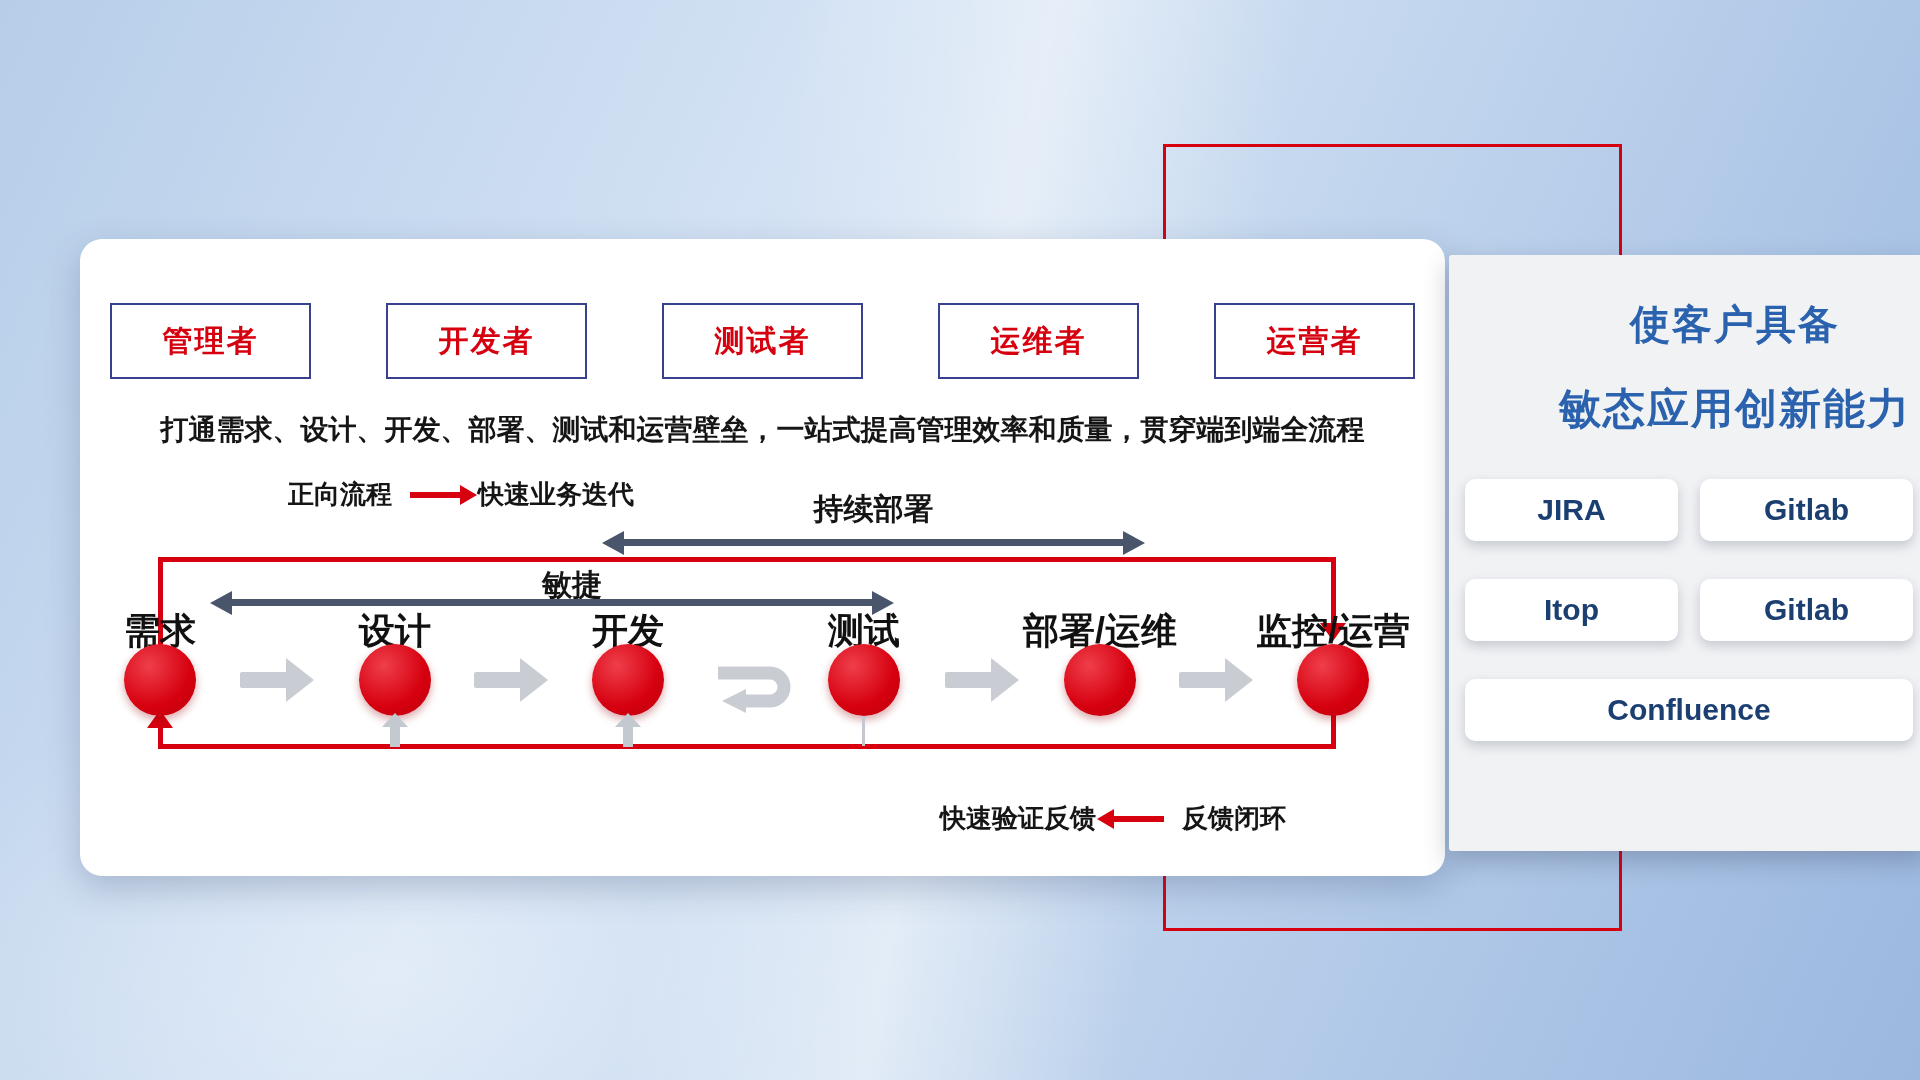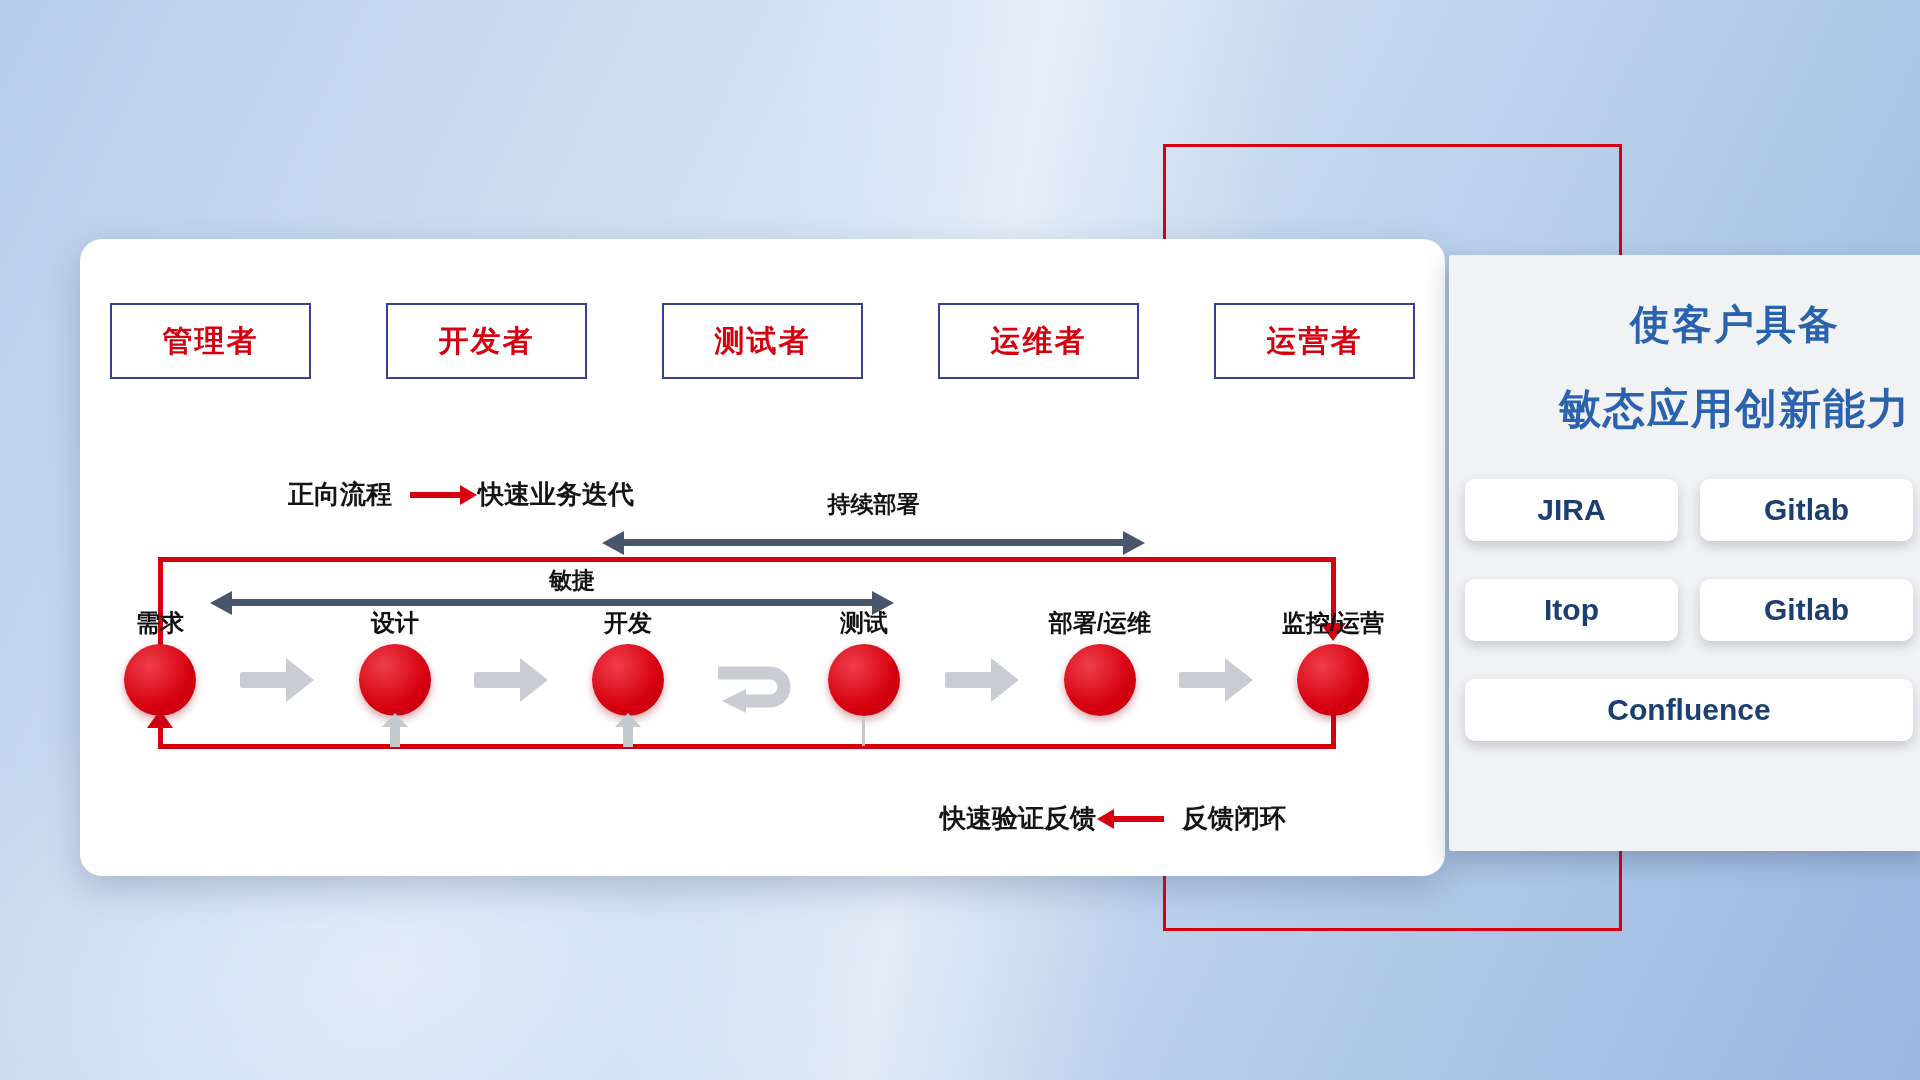--- a/index.html
+++ b/index.html
@@ -51,21 +51,21 @@
   .rarrow-right::after {
     content:""; position:absolute; left:100%; top:50%; transform:translateY(-50%);
     border-top:10px solid transparent; border-bottom:10px solid transparent; border-left:17px solid #d6000f;
   }
   .rarrow-left::before {
     content:""; position:absolute; right:100%; top:50%; transform:translateY(-50%);
     border-top:10px solid transparent; border-bottom:10px solid transparent; border-right:17px solid #d6000f;
   }
 
   
-  .span-label { position:absolute; text-align:center; font-size:23px; font-weight:bold; color:#151515; }
+  .span-label { position:absolute; text-align:center; font-size:30px; font-weight:bold; color:#151515; }
   .cd-label   { left:522px; top:250px; width:543px; }
   .agile-label{ left:392px; top:326px; width:200px; }
   .dbl { position:absolute; height:7px; background:#48556a; }
   .dbl::before, .dbl::after {
     content:""; position:absolute; top:50%; transform:translateY(-50%); width:0; height:0;
     border-top:12px solid transparent; border-bottom:12px solid transparent;
   }
   .dbl::before { left:-20px;  border-right:22px solid #48556a; }
   .dbl::after  { right:-20px; border-left:22px solid #48556a; }
   .cd-arrow    { left:542px; top:300px; width:503px; }
@@ -79,21 +79,21 @@
   .loop-left-top     { left:78px;  top:318px; height:88px; }
   .loop-right-top    { left:1251px;top:318px; height:68px; }
   .loop-bottom       { left:78px;  top:505px; width:1178px; }
   .loop-right-bottom { left:1251px;top:475px; height:30px; }
   .loop-left-bottom  { left:78px;  top:488px; height:17px; }
   .rhead { position:absolute; width:0; height:0; }
   .loop-head-down { left:1240px; top:384px; border-left:13px solid transparent; border-right:13px solid transparent; border-top:18px solid #d6000f; }
   .loop-head-up   { left:67px;   top:471px; border-left:13px solid transparent; border-right:13px solid transparent; border-bottom:18px solid #d6000f; }
 
   
-  .node-label { position:absolute; top:368px; width:200px; text-align:center; font-size:24px; font-weight:bold; color:#111; }
+  .node-label { position:absolute; top:368px; width:200px; text-align:center; font-size:36px; font-weight:bold; color:#111; }
   .node-circle {
     position:absolute; top:405px; width:72px; height:72px; border-radius:50%;
     background:radial-gradient(circle at 35% 30%, #ef3e4b 0%, #d6000f 60%, #bb0010 100%);
     box-shadow:0 4px 9px rgba(150,0,12,0.35);
   }
   .nc1{left:44px}  .nc2{left:279px} .nc3{left:512px} .nc4{left:748px} .nc5{left:984px} .nc6{left:1217px}
   .nl1{left:-20px} .nl2{left:215px} .nl3{left:448px} .nl4{left:684px} .nl5{left:920px} .nl6{left:1153px}
 
   
   .flow-arrow { position:absolute; top:419px; width:74px; height:44px; }
@@ -144,20 +144,21 @@
   <div class="card">
 
     <div class="roles-row">
       <div class="role-box">管理者</div>
       <div class="role-box">开发者</div>
       <div class="role-box">测试者</div>
       <div class="role-box">运维者</div>
       <div class="role-box">运营者</div>
     </div>
 
+    <div class="desc">打通需求、设计、开发、部署、测试和运营壁垒，一站式提高管理效率和质量，贯穿端到端全流程</div>
 
     <div class="legend legend-forward">
       <span>正向流程</span>
       <span class="rarrow rarrow-right"></span>
       <span>快速业务迭代</span>
     </div>
 
     <div class="span-label cd-label">持续部署</div>
     <div class="dbl cd-arrow"></div>
 

